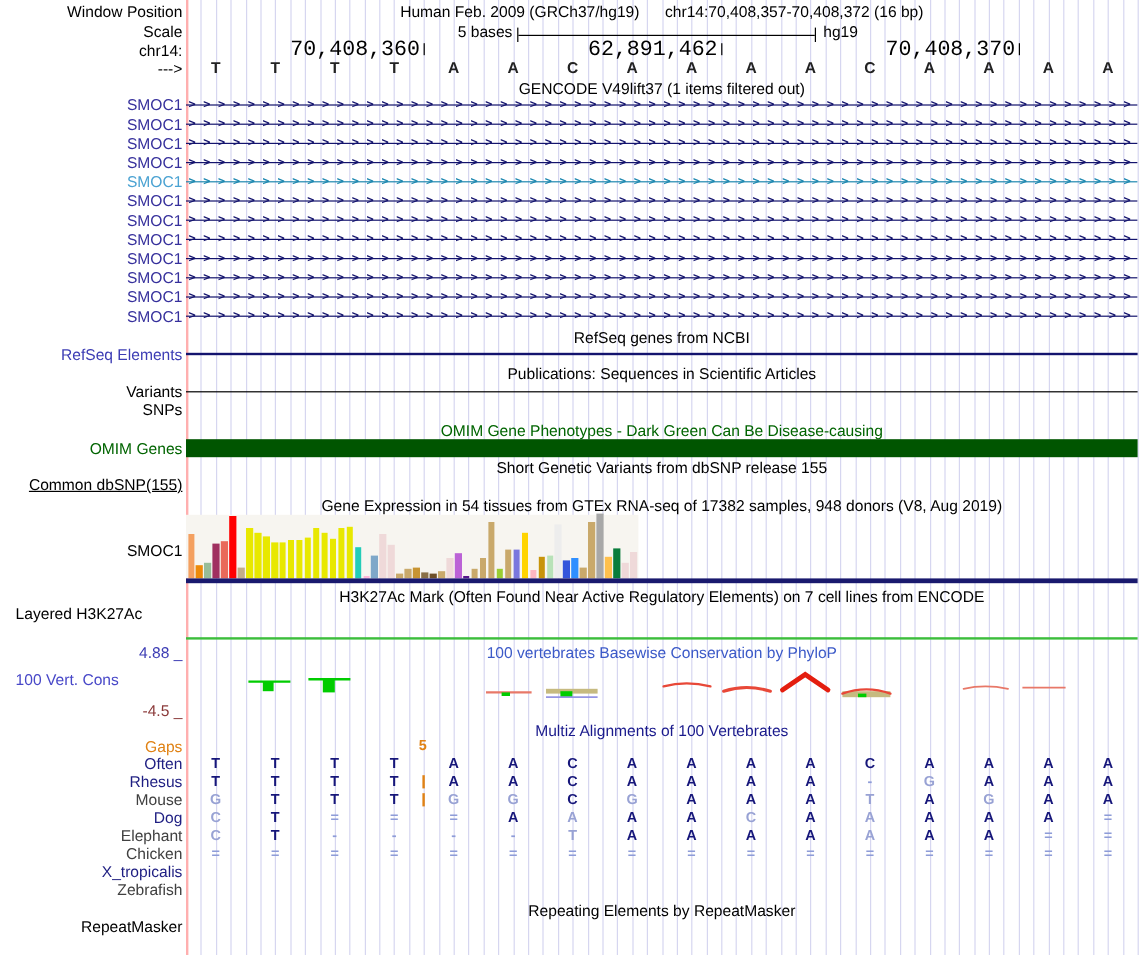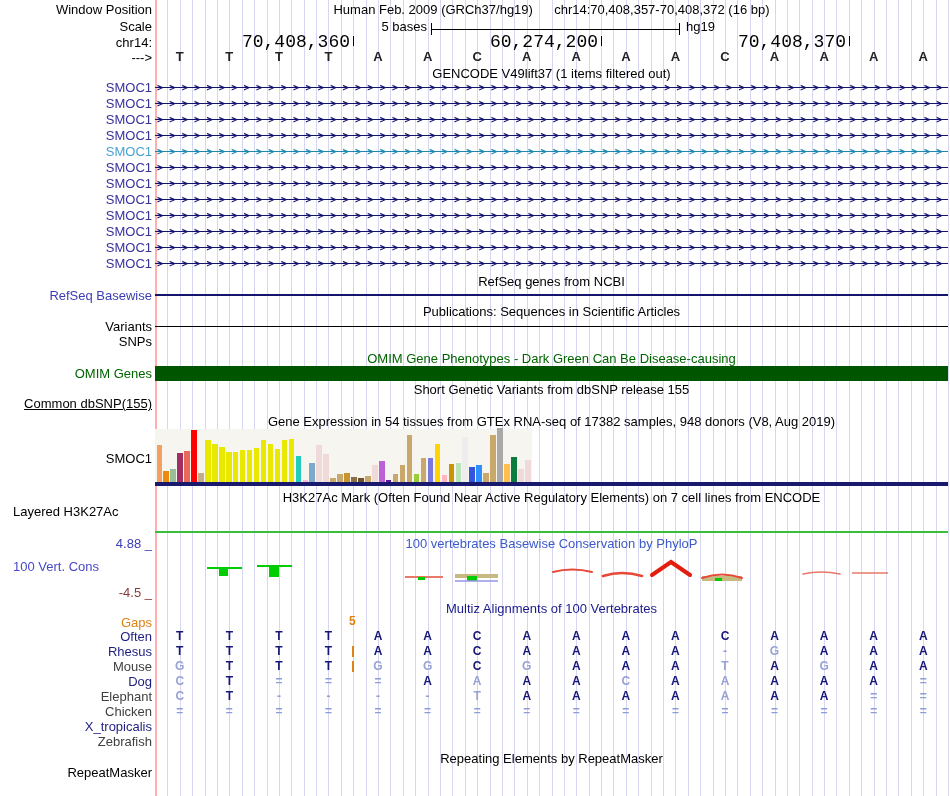--- a/index.html
+++ b/index.html
@@ -127,21 +127,21 @@
   <div class="abs" style="right:523px;top:19px;white-space:nowrap;">5 bases</div>
   <div class="scalebar">
       <div></div>
     </div>
   <div class="abs" style="left:686px;top:19px;">hg19</div>
 
   <div class="lbl c-black" style="top:35px;">chr14:</div>
   <div id="ruler">
       <div class="rulernum" style="top: 35px; right: 600px; white-space: nowrap; position: absolute;">70,408,360</div>
       <div class="rtick" style="left: 353px; top: 36px; position: absolute;"></div>
-      <div class="rulernum" style="top: 35px; right: 352px; white-space: nowrap; position: absolute;">60,274,200</div>
+      <div class="rulernum" style="top: 35px; right: 352px; white-space: nowrap; position: absolute;">62,891,462</div>
       <div class="rtick" style="left: 601px; top: 36px; position: absolute;"></div>
       <div class="rulernum" style="top: 35px; right: 104px; white-space: nowrap; position: absolute;">70,408,370</div>
       <div class="rtick" style="left: 849px; top: 36px; position: absolute;"></div>
     </div>
 
   <div class="lbl c-black" style="top:50px;">---&gt;</div>
   <div id="baserow">
       <div class="baseletter" style="left: 179.781px; top: 50px; position: absolute;">T</div>
       <div class="baseletter" style="left: 229.344px; top: 50px; position: absolute;">T</div>
       <div class="baseletter" style="left: 278.906px; top: 50px; position: absolute;">T</div>
@@ -218,21 +218,21 @@
         <div class="garrows" style="color: rgb(20, 20, 110);">&gt;&gt;&gt;&gt;&gt;&gt;&gt;&gt;&gt;&gt;&gt;&gt;&gt;&gt;&gt;&gt;&gt;&gt;&gt;&gt;&gt;&gt;&gt;&gt;&gt;&gt;&gt;&gt;&gt;&gt;&gt;&gt;&gt;&gt;&gt;&gt;&gt;&gt;&gt;&gt;&gt;&gt;&gt;&gt;&gt;&gt;&gt;&gt;&gt;&gt;&gt;&gt;&gt;&gt;&gt;&gt;&gt;&gt;&gt;&gt;&gt;&gt;&gt;&gt;</div>
       </div>
       <div class="lbl c-indigo" style="top: 256px; right: 798px; white-space: nowrap; position: absolute;">SMOC1</div>
       <div class="generow" style="top: 256px; position: absolute;">
         <div class="gline" style="background: rgb(20, 20, 110);"></div>
         <div class="garrows" style="color: rgb(20, 20, 110);">&gt;&gt;&gt;&gt;&gt;&gt;&gt;&gt;&gt;&gt;&gt;&gt;&gt;&gt;&gt;&gt;&gt;&gt;&gt;&gt;&gt;&gt;&gt;&gt;&gt;&gt;&gt;&gt;&gt;&gt;&gt;&gt;&gt;&gt;&gt;&gt;&gt;&gt;&gt;&gt;&gt;&gt;&gt;&gt;&gt;&gt;&gt;&gt;&gt;&gt;&gt;&gt;&gt;&gt;&gt;&gt;&gt;&gt;&gt;&gt;&gt;&gt;&gt;&gt;</div>
       </div>
     </div>
 
   <div class="title c-black" style="top:274px;">RefSeq genes from NCBI</div>
-  <div class="lbl c-blue" style="top:288px;">RefSeq Basewise</div>
+  <div class="lbl c-blue" style="top:288px;">RefSeq Elements</div>
   <div class="abs" style="left:155px;top:294px;width:793px;height:2px;background:#14146E;"></div>
 
   <div class="title c-black" style="top:304px;">Publications: Sequences in Scientific Articles</div>
   <div class="lbl c-black" style="top:319px;">Variants</div>
   <div class="abs" style="left:155px;top:326px;width:793px;height:1px;background:#000;"></div>
 
   <div class="lbl c-black" style="top:334px;">SNPs</div>
 
   <div class="title c-omim" style="top:351px;">OMIM Gene Phenotypes - Dark Green Can Be Disease-causing</div>
   <div class="lbl c-omim" style="top:366px;">OMIM Genes</div>

